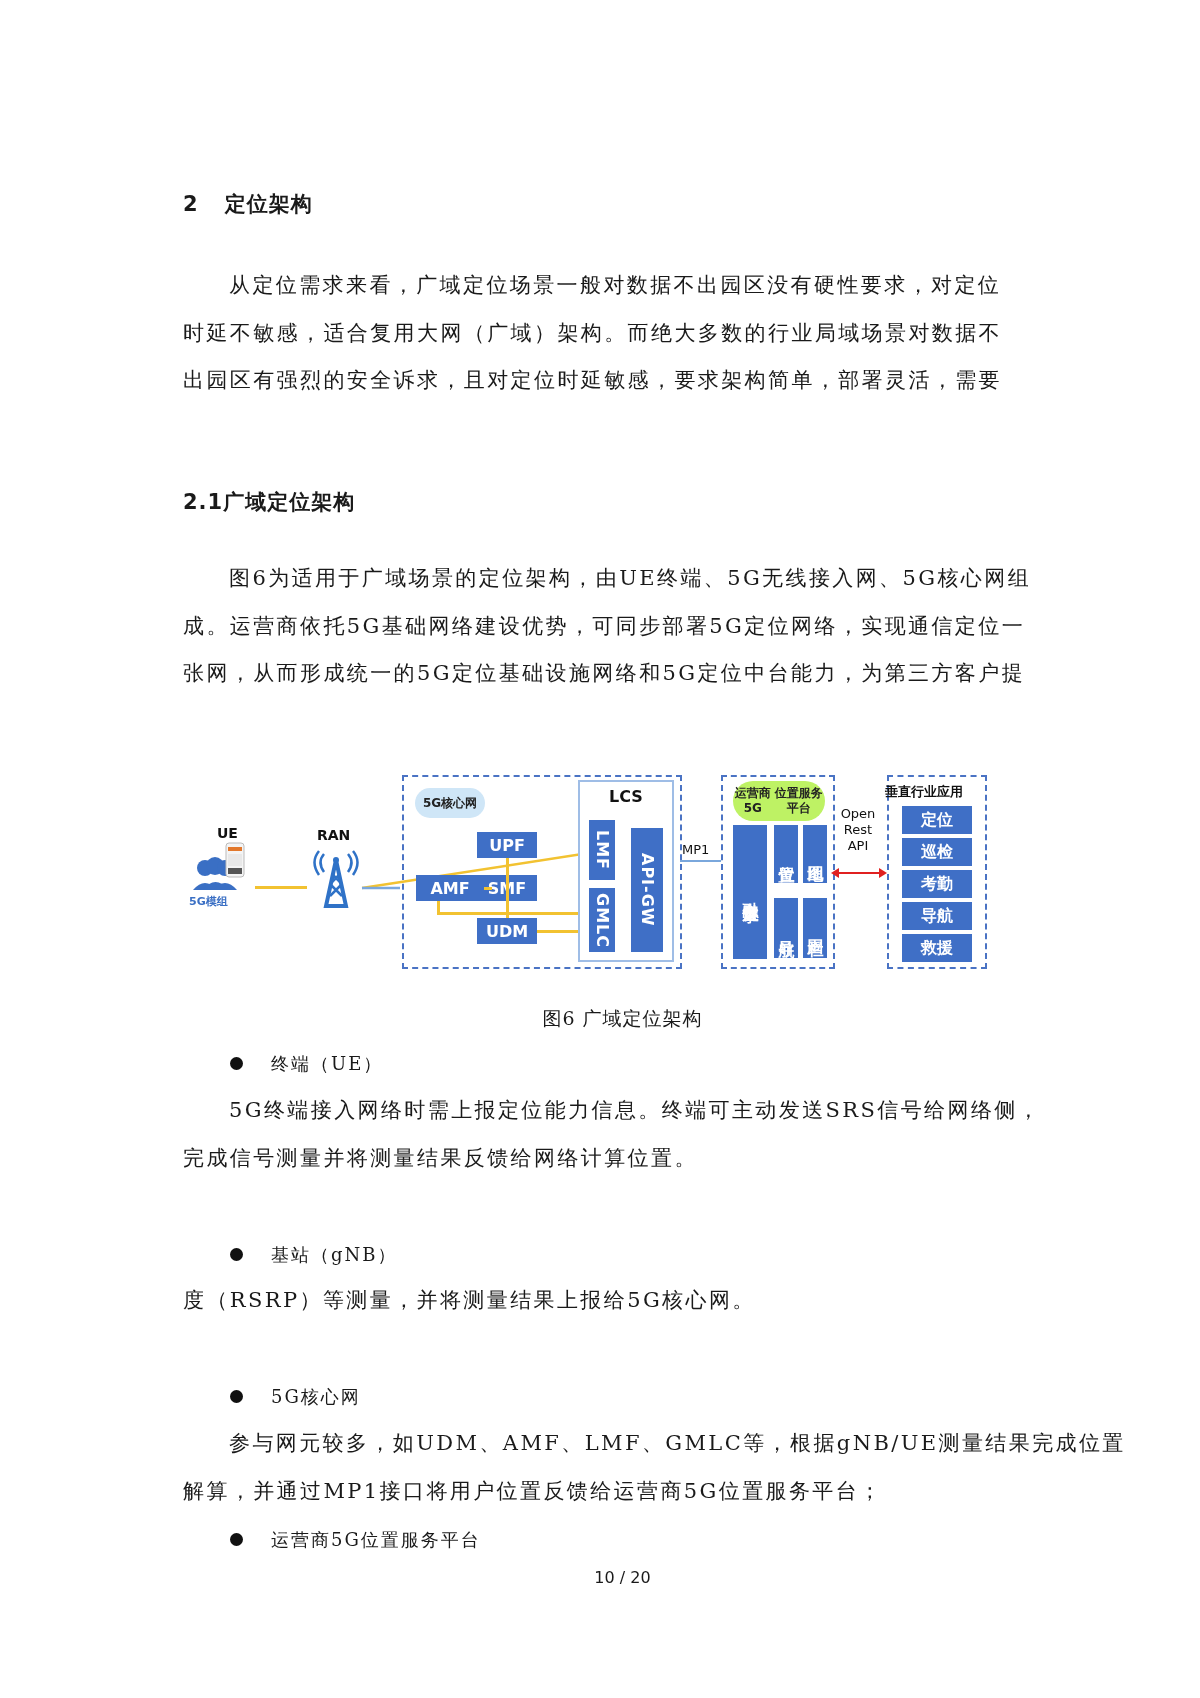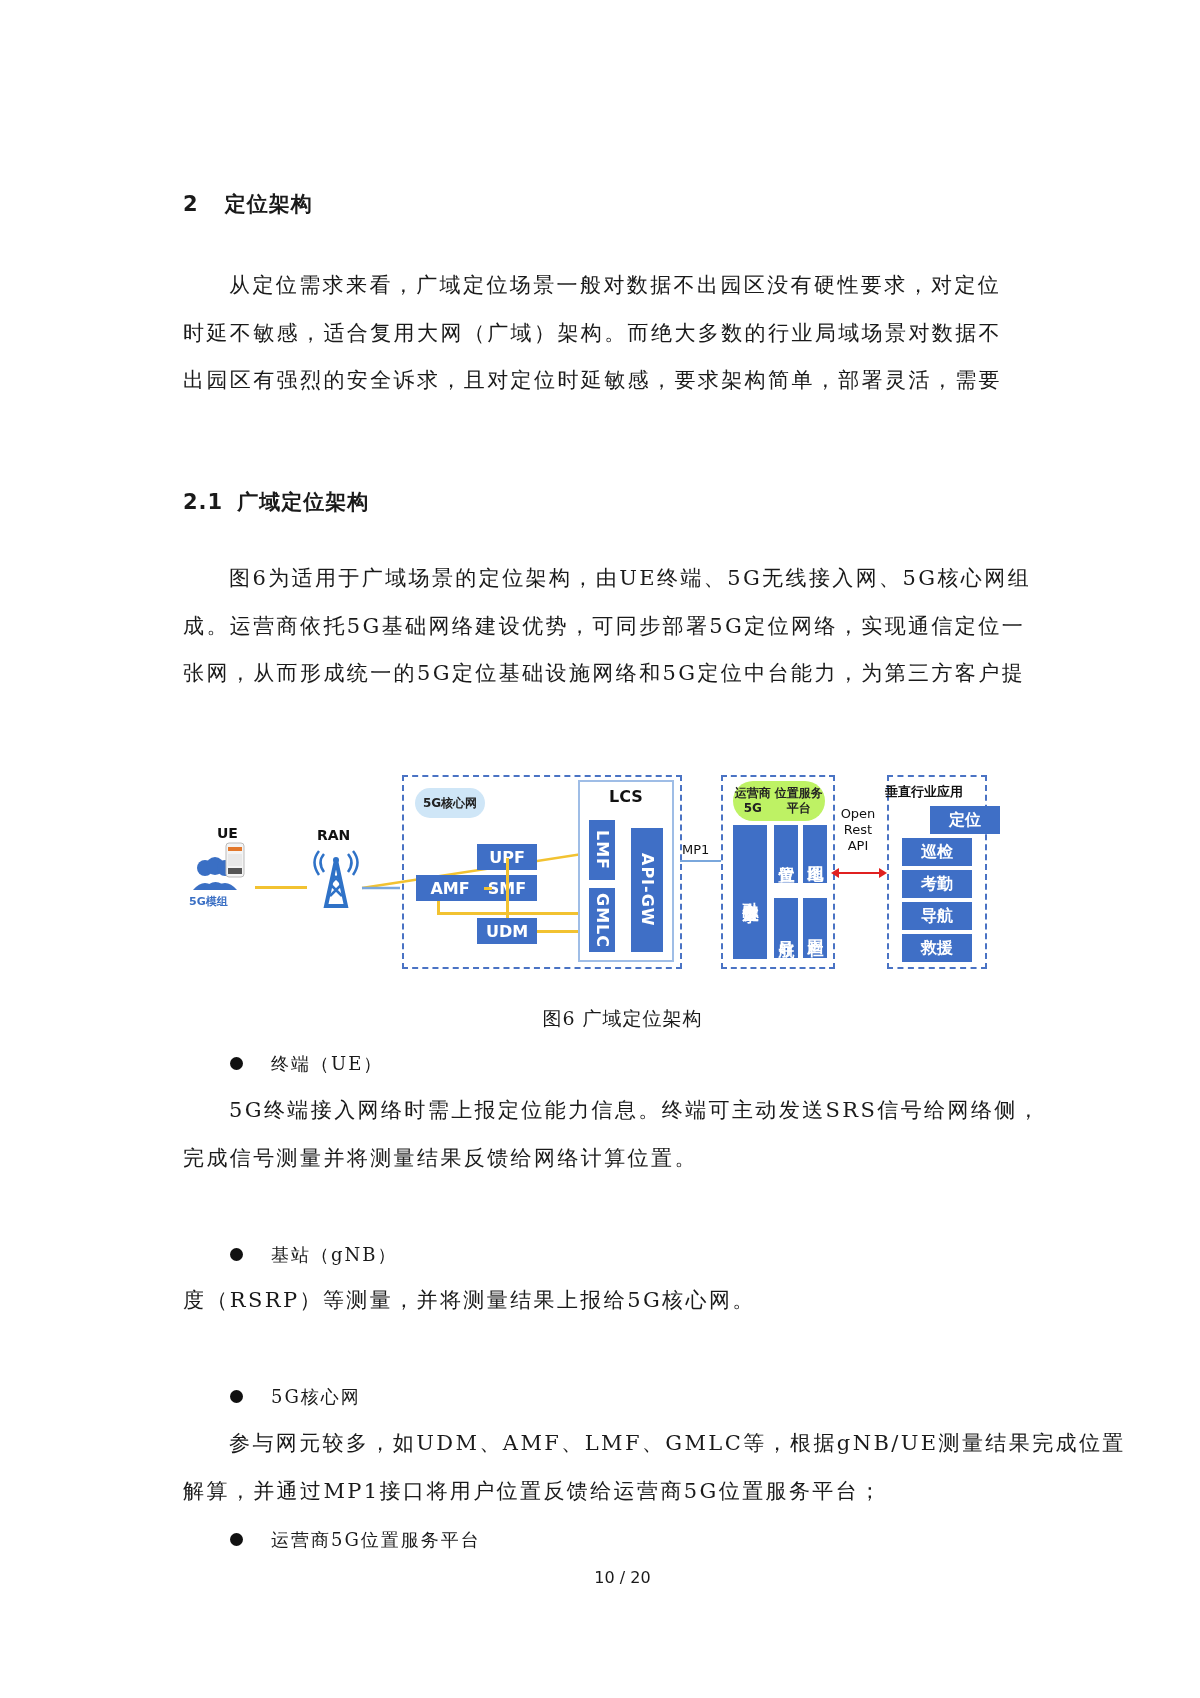--- a/index.html
+++ b/index.html
@@ -2,21 +2,21 @@
 <html><head>
 <meta charset="utf-8">
 <style>
   html, body { margin:0; padding:0; background:#ffffff; }
   body { width:1200px; height:1698px; position:relative; overflow:hidden;
          font-family:"DejaVu Serif", "Liberation Serif", serif; color:#1a1a1a; }
   .abs { position:absolute; }
   .h1 { left:183px; top:190px; font-size:21px; font-weight:bold; font-family:"DejaVu Sans", sans-serif; letter-spacing:1px; }
   .h1 .num { margin-right:26px; }
   .h2 { left:183px; top:488px; font-size:21px; font-weight:bold; font-family:"DejaVu Sans", sans-serif; letter-spacing:1px; }
-  .h2 .num { margin-right:14px; }
+  .h2 .num { }
   .para { left:183px; width:840px; font-size:21px; line-height:47.5px; letter-spacing:2.4px; text-align:justify; }
   .para .line { display:block; white-space:nowrap; height:47.5px; }
   .para .indent { padding-left:46px; }
   .bullet { left:230px; font-size:18px; letter-spacing:2px; white-space:nowrap; }
   .bullet .dot { display:inline-block; width:13px; height:13px; border-radius:50%; background:#111; margin-right:28px; vertical-align:middle; position:relative; top:-2px; }
   .caption { left:0; width:1245px; text-align:center; top:1006px; font-size:19px; letter-spacing:1px; }
   .pageno { left:0; width:1245px; text-align:center; top:1568px; font-size:16px; font-family:"DejaVu Sans", sans-serif; }
 
   
   .diagram { left:185px; top:770px; width:840px; height:205px; }
@@ -86,21 +86,21 @@
   </svg>
 
   <svg style="position:absolute; left:175px; top:70px;" width="300" height="60">
     <line x1="2" y1="48" x2="300" y2="2" stroke="#f2c231" stroke-width="2.5"></line>
     <line x1="2" y1="48" x2="40" y2="48" stroke="#7aa7dc" stroke-width="2.5"></line>
   </svg>
 
   <div class="dash" style="left:217px; top:5px; width:276px; height:190px;"></div>
   <div class="cloud" style="left:230px; top:18px; width:70px; height:30px; background:#cfe6f7;">5G核心网</div>
 
-  <div class="box" style="left:292px; top:62px; width:60px; height:26px;margin-top:12px;">UPF</div>
+  <div class="box" style="left:292px; top:62px; width:60px; height:26px;">UPF</div>
   <div class="box" style="left:231px; top:105px; width:68px; height:26px;">AMF</div>
   <div class="box" style="left:292px; top:105px; width:60px; height:26px;">SMF</div>
   <div class="box" style="left:292px; top:148px; width:60px; height:26px;">UDM</div>
 
   <div class="line-y" style="left:299px; top:117px; width:8px; height:3px;"></div>
   <div class="line-y" style="left:321px; top:88px; width:3px; height:60px;"></div>
   <div class="line-y" style="left:252px; top:131px; width:3px; height:12px;"></div>
   <div class="line-y" style="left:252px; top:142px; width:143px; height:3px;"></div>
   <div class="line-y" style="left:352px; top:160px; width:43px; height:3px;"></div>
 
@@ -131,21 +131,21 @@
     <div>API</div>
   </div>
   <svg style="position:absolute; left:646px; top:97px;" width="56" height="12">
     <line x1="6" y1="6" x2="50" y2="6" stroke="#e02020" stroke-width="2"></line>
     <path d="M0 6 L8 1 L8 11 Z" fill="#e02020"></path>
     <path d="M56 6 L48 1 L48 11 Z" fill="#e02020"></path>
   </svg>
 
   <div class="dash" style="left:702px; top:5px; width:96px; height:190px;"></div>
   <div class="dg-label" style="left:700px; top:13px; font-size:13px;">垂直行业应用</div>
-  <div class="box" style="left:717px; top:36px; width:70px; height:28px;margin-left:28px;">定位</div>
+  <div class="box" style="left:717px; top:36px; width:70px; height:28px;">定位</div>
   <div class="box" style="left:717px; top:68px; width:70px; height:28px;">巡检</div>
   <div class="box" style="left:717px; top:100px; width:70px; height:28px;">考勤</div>
   <div class="box" style="left:717px; top:132px; width:70px; height:28px;">导航</div>
   <div class="box" style="left:717px; top:164px; width:70px; height:28px;">救援</div>
 </div>
 
 <div class="abs caption">图6 广域定位架构</div>
 
 <div class="abs bullet" style="top:1052px;">
   <span class="dot"></span><span>终端（UE）</span>

